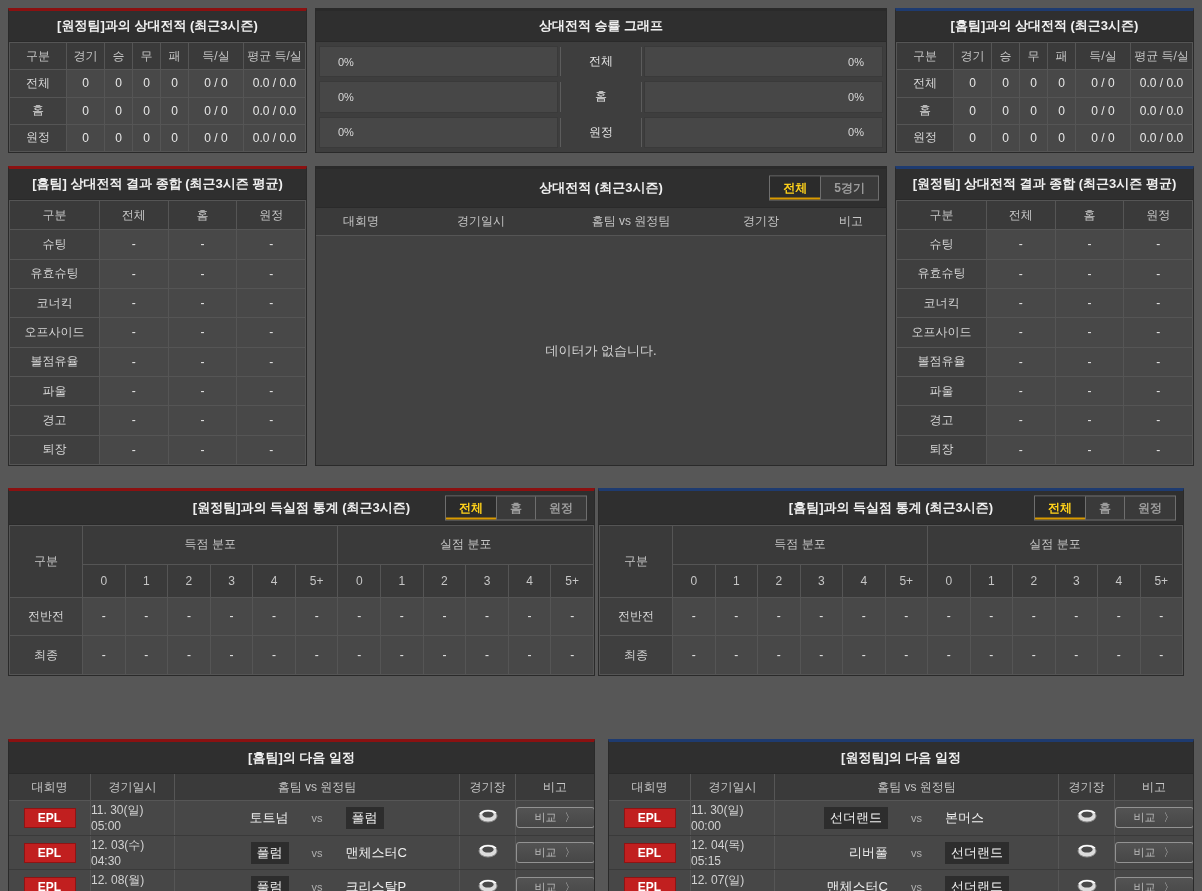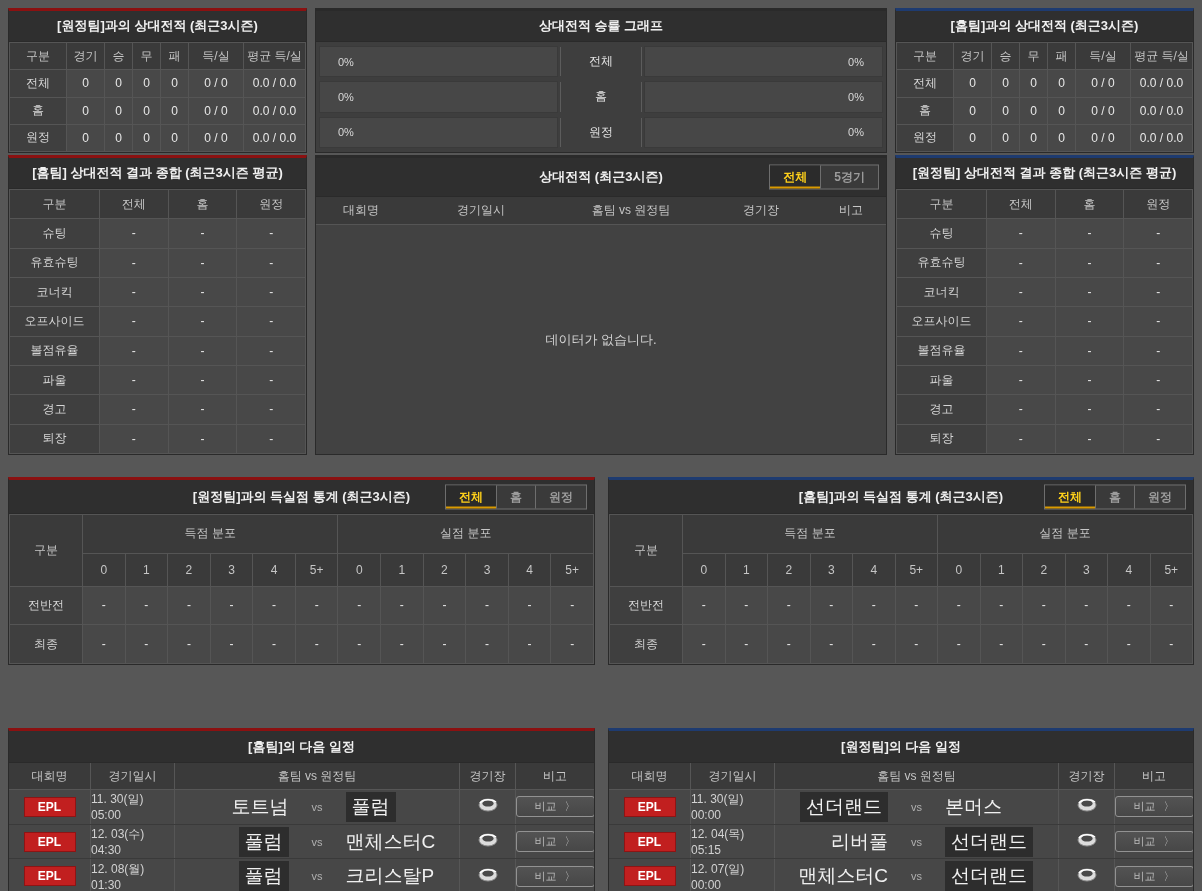--- a/index.html
+++ b/index.html
@@ -1,22 +1,22 @@
 <!DOCTYPE html>
 <html><head>
 <meta charset="utf-8">
 <style>
   * { box-sizing: border-box; margin: 0; padding: 0; }
   html,body { background:#575757; }
   body { font-family:"Liberation Sans","DejaVu Sans",sans-serif; }
   .page { width:1202px; height:891px; background:#575757; padding:8px 8px 3px 8px; overflow:hidden; }
 
-  .row1 { display:grid; grid-template-columns:299px 572px 299px; gap:8px; height:145px; margin-bottom:2px; }
+  .row1 { display:grid; grid-template-columns:299px 572px 299px; gap:8px; height:145px; margin-bottom:13px; }
   .row2 { display:grid; grid-template-columns:299px 572px 299px; gap:8px; height:300px; margin-bottom:22px; }
-  .row3 { display:grid; grid-template-columns:587px 586px; gap:13px; height:188px; margin-bottom:63px; }
+  .row3 { display:grid; grid-template-columns:587px 586px; gap:3px; height:188px; margin-bottom:63px; }
   .row4 { display:grid; grid-template-columns:587px 586px; gap:13px; height:166px; }
 
   .panel { background:#3e3e3e; border:1px solid #2a2a2a; border-top:3px solid #2a2a2a; display:flex; flex-direction:column; overflow:hidden; }
   .panel.red  { border-top-color:#8b1111; }
   .panel.blue { border-top-color:#1e3b70; }
 
   .panel-title { height:31px; min-height:31px; background:#2f2f2f; color:#f0f0f0; font-size:13px; font-weight:bold;
                  display:flex; align-items:center; justify-content:center; position:relative; border-bottom:1px solid #2a2a2a; }
 
   .tabs { position:absolute; right:7px; top:50%; transform:translateY(-50%); display:flex; border:1px solid #6e6e6e; background:#3a3a3a; }
@@ -59,21 +59,21 @@
   .sch-row:last-child { border-bottom:none; }
   .sch-cell { border-right:1px solid #565656; display:flex; align-items:center; justify-content:center; }
   .sch-cell:last-child { border-right:none; }
   .date { color:#d2d2d2; font-size:12px; }
   .badge-epl { background:#c11f1f; border:1px solid #8e1414; color:#ffffff; font-weight:bold; font-size:12px;
                width:52px; padding:2px 0; text-align:center; display:inline-block; }
   .match { display:flex; align-items:center; width:100%; }
   .side { flex:1; display:flex; align-items:center; }
   .side.home { justify-content:flex-end; }
   .side.away { justify-content:flex-start; }
-  .team { color:#f0f0f0; font-size:19px; white-space:nowrap; }
+  .team { color:#f0f0f0; font-size:13px; white-space:nowrap; }
   .team-hl { background:#2d2d2d; padding:2px 6px; }
   .vs { margin:0 23px; color:#b0b0b0; font-size:11px; }
   .compare-btn { display:inline-flex; align-items:center; gap:8px; border:1px solid #929292; border-radius:3px;
                  background:linear-gradient(#535353,#474747); color:#bcbcbc; font-size:11px; padding:2px 18px; cursor:pointer; white-space:nowrap; }
   .stadium { display:inline-block; }
 </style>
 </head>
 <body>
 
 <div class="page">

